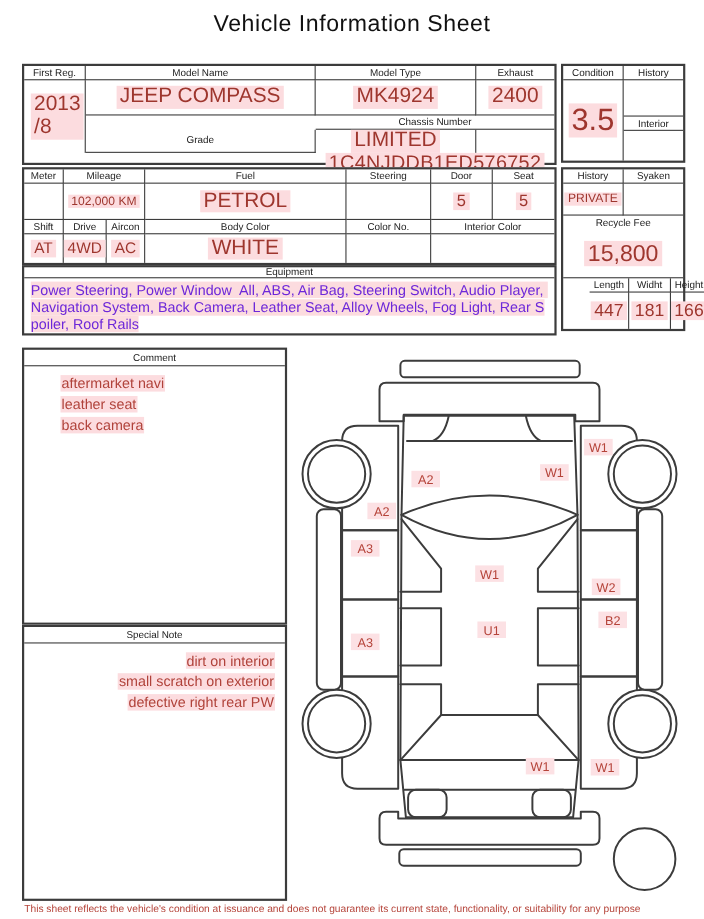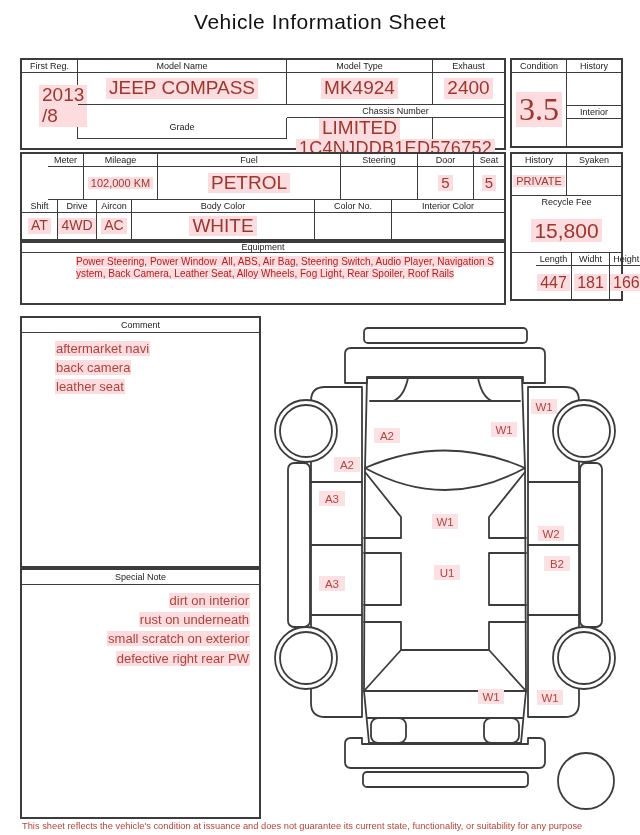--- a/index.html
+++ b/index.html
@@ -11,42 +11,42 @@
   .box { position:absolute; border:2px solid #3c3c3c; background:#fff; }
   .hdr { font-size:9px; color:#222; display:flex; align-items:center; justify-content:center;
          line-height:1; white-space:nowrap; }
   .val { color:#9e362e; display:flex; align-items:center; justify-content:center; line-height:1.1; }
   .hl  { background:#fcdcdf; padding:0 3px; }
   .br { border-right:1px solid #3c3c3c; }
   .bb { border-bottom:1px solid #3c3c3c; }
 
   .t1 { left:20px; top:58px; width:486px; height:92px; display:grid;
         grid-template-columns:56px 209px 146px 1fr; grid-template-rows:13px 32px 13px 1fr; }
-  .t1-fr-v { grid-row:2/5; justify-content:flex-start; padding-left:17px;
+  .t1-fr-v { grid-row:2/5; justify-content:flex-start; padding-left:6px;
              white-space:pre-line; font-size:19px; }
   .span34 { grid-column:3/5; }
   .v-lg { font-size:19px; }
   .v-ch { font-size:18px; letter-spacing:0.3px; }
 
   .boxA { left:510px; top:58px; width:113px; height:90px; display:grid;
           grid-template-columns:55px 1fr; grid-template-rows:13px 33px 13px 1fr; }
-  .boxA-cond-v { grid-row:2/5; font-size:32px;font-family:Liberation Serif, serif; }
+  .boxA-cond-v { grid-row:2/5; font-size:28px; }
 
   .t2 { left:20px; top:152px; width:486px; height:89px; display:flex; flex-direction:column; }
   .t2a { display:grid; grid-template-columns:36px 74px 183px 77px 56px 1fr;
-         grid-template-rows:13px 33px;padding-left:26px; }
+         grid-template-rows:13px 33px; }
   .t2b { flex:1; display:grid; grid-template-columns:36px 39px 35px 183px 77px 1fr;
          grid-template-rows:13px 1fr; }
   .v-sm { font-size:11px; }
   .v-med { font-size:15px; }
   .v-shift { font-size:14px; }
 
   .t3 { left:20px; top:241px; width:486px; height:64px; }
-  .t3-body { padding:3px 6px; color:#b91c1c; font-size:10px; line-height:1.2;
-             word-break:break-all; white-space:pre-wrap;margin-left:48px; }
+  .t3-body { padding:3px 6px; color:#6d28d9; font-size:13px; line-height:1.2;
+             word-break:break-all; white-space:pre-wrap; }
   .t3-body .hl { padding:0; }
 
   .boxB { left:510px; top:152px; width:113px; height:149px; display:flex; flex-direction:column; }
   .boxB-g1 { display:grid; grid-template-columns:55px 1fr; grid-template-rows:13px 29px; }
   .boxB-g2 { height:57px; display:flex; flex-direction:column;justify-content:center; }
   .boxB-g2 .hdr { height:13px; }
   .boxB-g2 .val { flex:1; font-size:21px; }
   .boxB-g3 { flex:1; display:grid; grid-template-columns:36px 38px 1fr; grid-template-rows:13px 1fr;padding-left:24px; }
   .v-dim { font-size:16px; }
 
@@ -193,30 +193,29 @@
       <div class="val v-dim">
           <span class="hl">166</span>
         </div>
     </div>
   </div>
 
   <div class="box note-box-comment">
     <div class="note-hdr">Comment</div>
     <div class="note-body">
       <div class="note-line"><span class="hl">aftermarket navi</span></div>
+      <div class="note-line"><span class="hl">leather seat</span></div>
       <div class="note-line"><span class="hl">back camera</span></div>
-      <div class="note-line"><span class="hl">leather seat</span></div>
     </div>
   </div>
 
   <div class="box note-box-special">
     <div class="note-hdr">Special Note</div>
     <div class="note-body">
       <div class="note-line"><span class="hl">dirt on interior</span></div>
-      <div class="note-line"><span class="hl">rust on underneath</span></div>
       <div class="note-line"><span class="hl">small scratch on exterior</span></div>
       <div class="note-line"><span class="hl">defective right rear PW</span></div>
     </div>
   </div>
 
   <svg class="diagram" viewBox="264 315 376 500">
     <g>
       <rect x="364" y="328" width="163" height="15" rx="4"></rect>
       <path d="M345,354 Q345,348 351,348 L539,348 Q545,348 545,354 L545,383 L523,383 L523,377 L367,377 L367,383 L345,383 Z"></path>
       <path d="M367,378 L522,378 M367,378 L365,468 M522,378 L525,468 M370,401 L520,401 M408,378 Q404,397 393,401 M478,378 Q482,397 492,401"></path>

